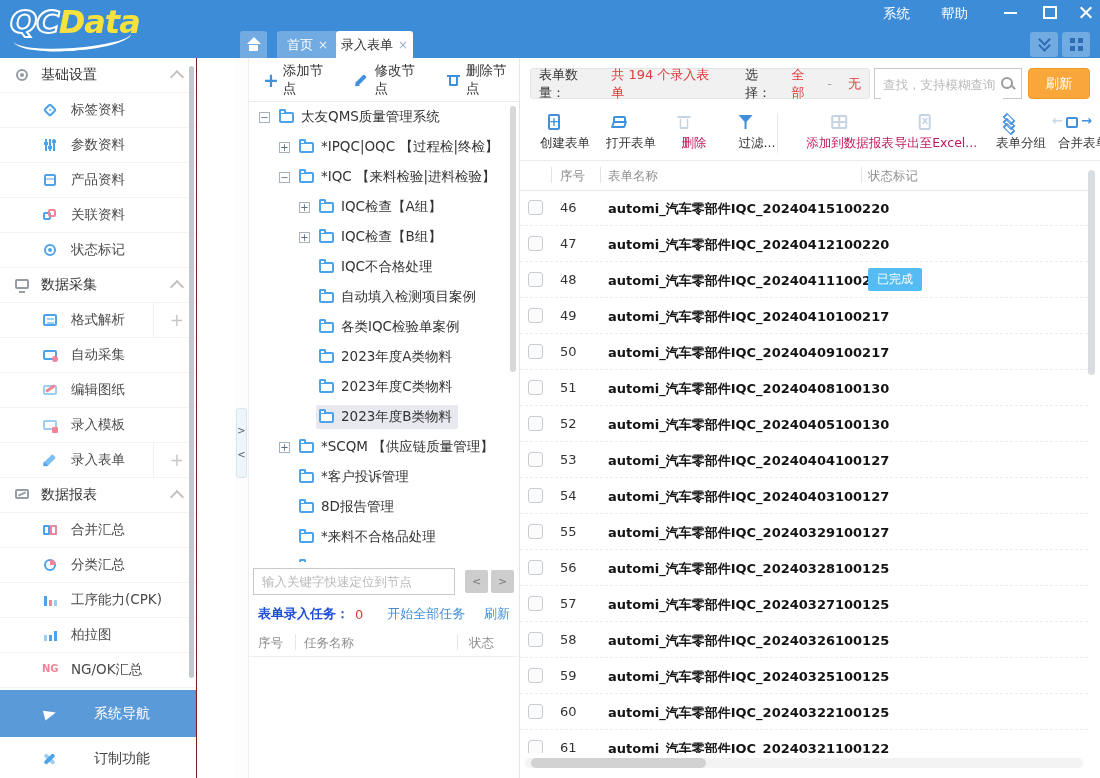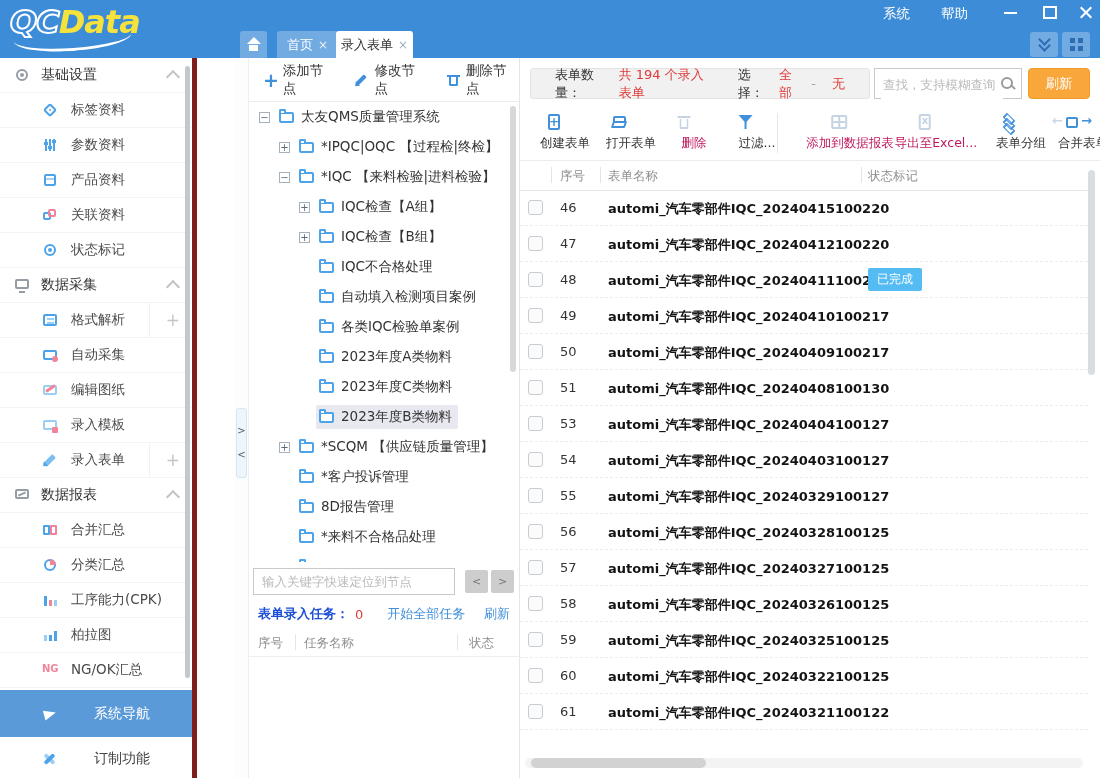--- a/index.html
+++ b/index.html
@@ -26,21 +26,21 @@
   .house{position:relative;width:15px;height:15px;}
   .house::before{content:"";position:absolute;left:3px;top:8px;width:9px;height:6px;background:#fff;}
   .house::after{content:"";position:absolute;left:1px;top:0;border-left:7px solid transparent;border-right:7px solid transparent;border-bottom:7px solid #fff;}
   .tbtn{position:absolute;top:32px;width:28px;height:25px;background:#72aae2;border-radius:3px;}
   .dchev{position:relative;width:100%;height:100%;}
   .dchev::before,.dchev::after{content:"";position:absolute;left:10px;width:7px;height:7px;border-right:2px solid #2e6db4;border-bottom:2px solid #2e6db4;transform:rotate(45deg);}
   .dchev::before{top:3px;} .dchev::after{top:9px;}
   .grid4{position:relative;width:100%;height:100%;}
   .grid4::before{content:"";position:absolute;left:8px;top:6px;width:5px;height:5px;background:#2e6db4;box-shadow:8px 0 0 #2e6db4,0 8px 0 #2e6db4,8px 8px 0 #2e6db4;}
   
-  .sidebar{position:absolute;left:0;top:58px;width:197px;height:720px;background:#fff;border-right:5px solid #7f1d1d;box-sizing:border-box;}
+  .sidebar{position:absolute;left:0;top:58px;width:197px;height:720px;background:#fff;border-right:1px solid #7f1d1d;box-sizing:border-box;}
   .sb-row{height:35px;display:flex;align-items:center;border-bottom:1px solid #f4f4f4;box-sizing:border-box;}
   .sb-sec{padding:0 14px;}
   .sb-sec .sb-title{margin-left:11px;font-size:14px;color:#333;}
   .sb-item{padding-left:42px;font-size:13.5px;color:#4a4a4a;}
   .sb-item .sb-label{margin-left:13px;}
   .chev-up{width:8px;height:8px;border-left:2px solid #c3c3c3;border-top:2px solid #c3c3c3;transform:rotate(45deg);margin-left:auto;margin-top:3px;}
   .plus{margin-left:auto;margin-right:12px;padding-left:16px;border-left:1px solid #f1f1f1;color:#c6c6c6;font-size:17px;line-height:34px;height:34px;}
   .sb-nav{margin-top:2px;height:47px;background:#5b9ad8;display:flex;align-items:center;padding-left:42px;color:#fff;font-size:14px;}
   .sb-nav .sb-label{margin-left:36px;}
   .sb-custom{margin-top:3px;height:37px;display:flex;align-items:center;padding-left:42px;color:#444;font-size:14px;}
@@ -123,21 +123,21 @@
   .t-task .tl{font-weight:bold;color:#1d4ed8;}
   .t-task .cnt{color:#e03a3a;margin-left:6px;}
   .t-task .lnk{color:#3f8fda;margin-left:24px;}
   .t-task .rf{margin-left:auto;color:#3f8fda;}
   .t-thead{position:absolute;left:0;top:572px;width:100%;height:26px;border-bottom:1px solid #efefef;font-size:12.5px;color:#8f8f8f;}
   .t-thead span{position:absolute;top:5px;}
   .t-thead .s1{left:9px;} .t-thead .s2{left:55px;} .t-thead .s3{left:220px;}
   .t-thead .vsep{position:absolute;top:4px;width:1px;height:16px;background:#e6e6e6;}
   
   .main{position:absolute;left:520px;top:58px;width:580px;height:720px;background:#fff;}
-  .m-summary{position:absolute;left:10px;top:10px;width:340px;height:31px;background:#f1f1f1;border:1px solid #e4e4e4;border-radius:3px;box-sizing:border-box;display:flex;align-items:center;padding:0 24px;font-size:13px;}
+  .m-summary{position:absolute;left:10px;top:10px;width:340px;height:31px;background:#f1f1f1;border:1px solid #e4e4e4;border-radius:3px;box-sizing:border-box;display:flex;align-items:center;padding:0 8px;font-size:13px;}
   .m-summary .lbl{color:#333;}
   .m-summary .red{color:#e03a3a;}
   .m-summary .dash{color:#a5a5a5;}
   .m-search{position:absolute;left:354px;top:10px;width:148px;height:31px;border:1px solid #c9c9c9;background:#fff;box-sizing:border-box;}
   .m-search input{border:none;outline:none;width:118px;height:27px;margin:1px 0 0 6px;font-size:12.5px;color:#333;font-family:inherit;}
   .m-search input::placeholder{color:#bbb;}
   .mag{position:absolute;right:5px;top:6px;width:17px;height:17px;}
   .mag::before{content:"";position:absolute;left:2px;top:2px;width:8px;height:8px;border:2px solid #9b9b9b;border-radius:50%;}
   .mag::after{content:"";position:absolute;left:11px;top:11px;width:6px;height:2px;background:#9b9b9b;transform:rotate(45deg);}
   .m-refresh{position:absolute;left:508px;top:10px;width:62px;height:31px;background:#f9a63a;border:1px solid #f09a28;border-radius:4px;box-sizing:border-box;color:#fff;font-size:13.5px;display:flex;align-items:center;justify-content:center;}
@@ -601,20 +601,26 @@
         <span class="c-status"></span>
       </div>
 
       <div class="trow">
         <span class="cb"></span>
         <span class="c-no">51</span>
         <span class="c-name">automi_汽车零部件IQC_20240408100130</span>
         <span class="c-status"></span>
       </div>
 
+      <div class="trow">
+        <span class="cb"></span>
+        <span class="c-no">52</span>
+        <span class="c-name">automi_汽车零部件IQC_20240405100130</span>
+        <span class="c-status"></span>
+      </div>
 
       <div class="trow">
         <span class="cb"></span>
         <span class="c-no">53</span>
         <span class="c-name">automi_汽车零部件IQC_20240404100127</span>
         <span class="c-status"></span>
       </div>
 
       <div class="trow">
         <span class="cb"></span>

